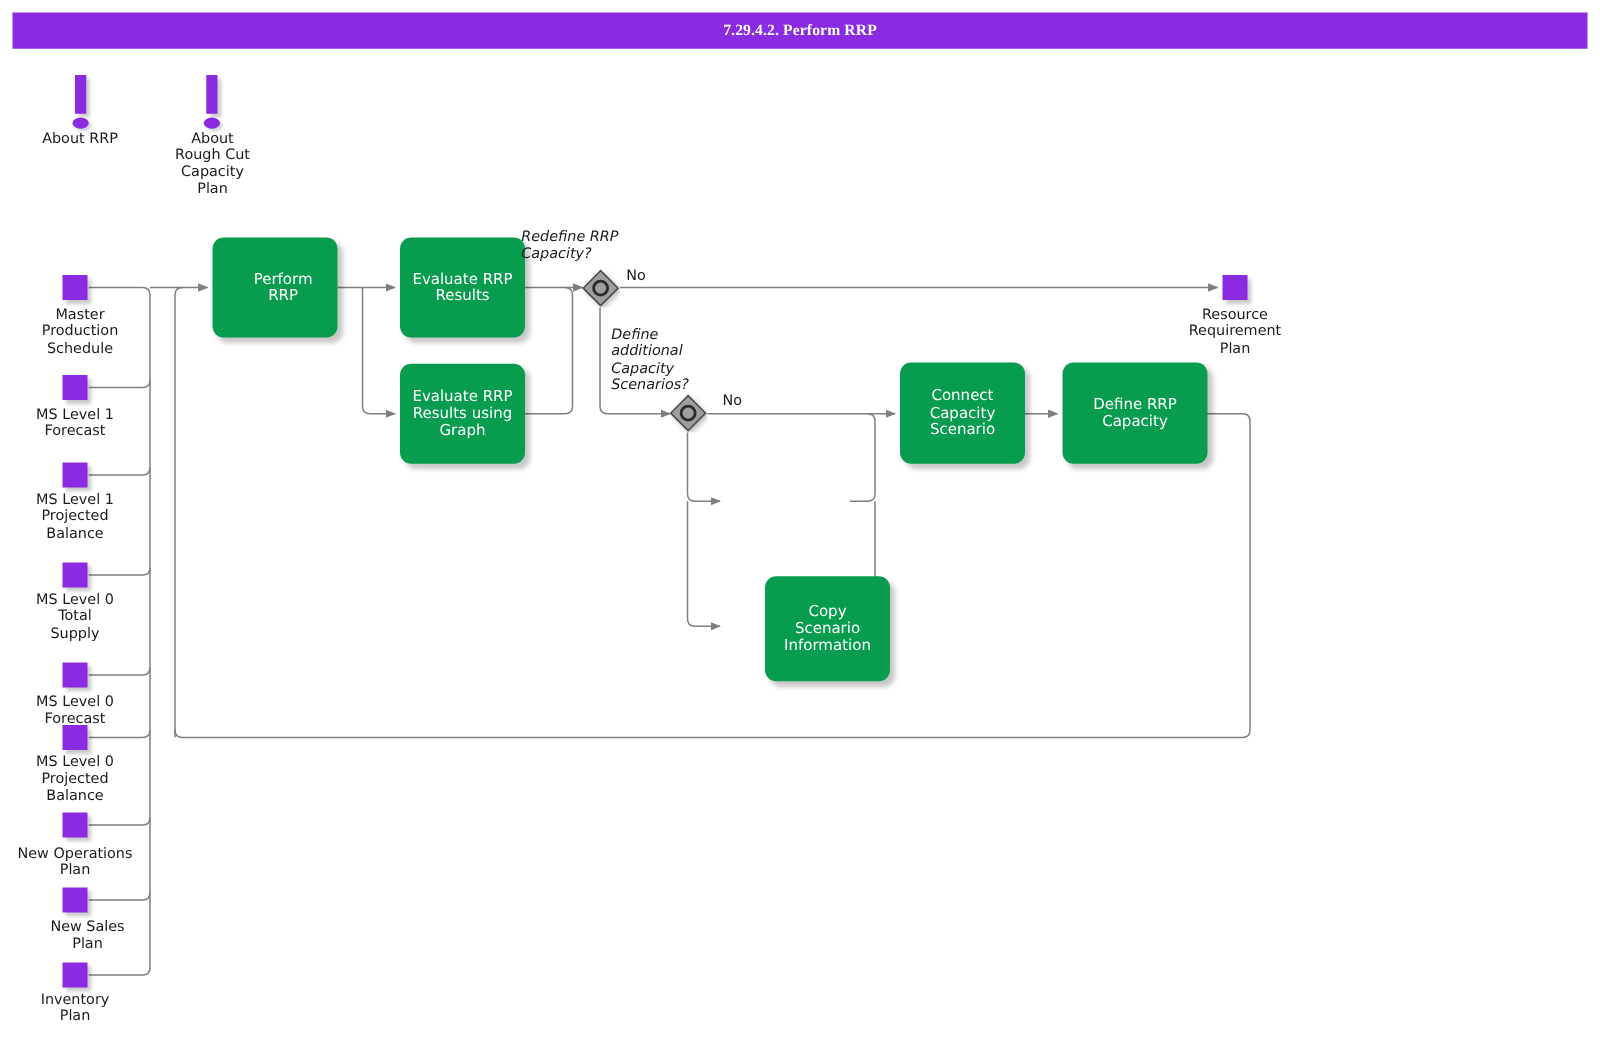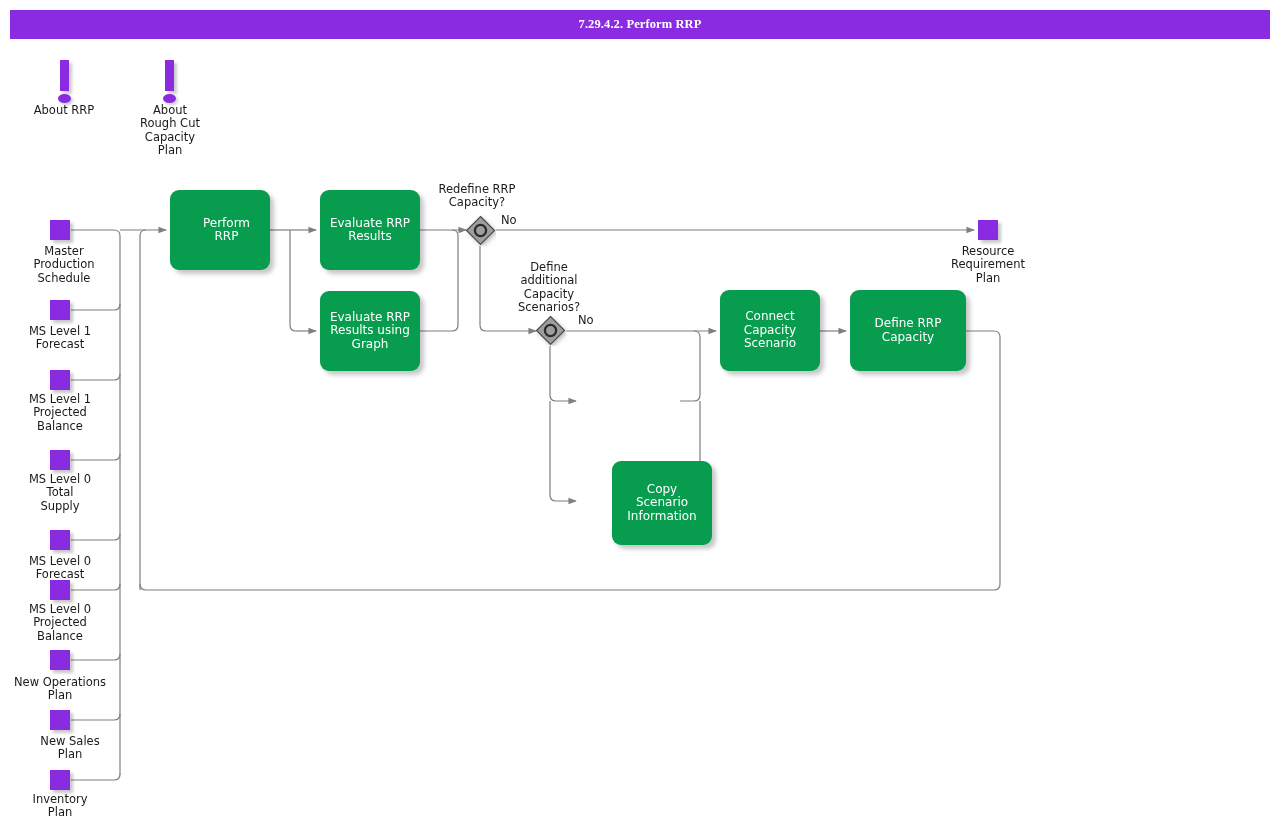--- a/index.html
+++ b/index.html
@@ -110,25 +110,26 @@
   }
 
   
   .gw {
     position: absolute;
     width: 31px;
     height: 31px;
   }
   .gw-label {
     position: absolute;
-    text-align: center;
+    text-align: left;
     font-size: 11.5px;
     line-height: 13.3px;
     color: #1a1a1a;
     white-space: pre-line;
+    font-style: italic;
   }
   .branch-label {
     position: absolute;
     font-size: 11.5px;
     line-height: 13.3px;
     color: #1a1a1a;
   }
 </style>
 </head>
 <body>

